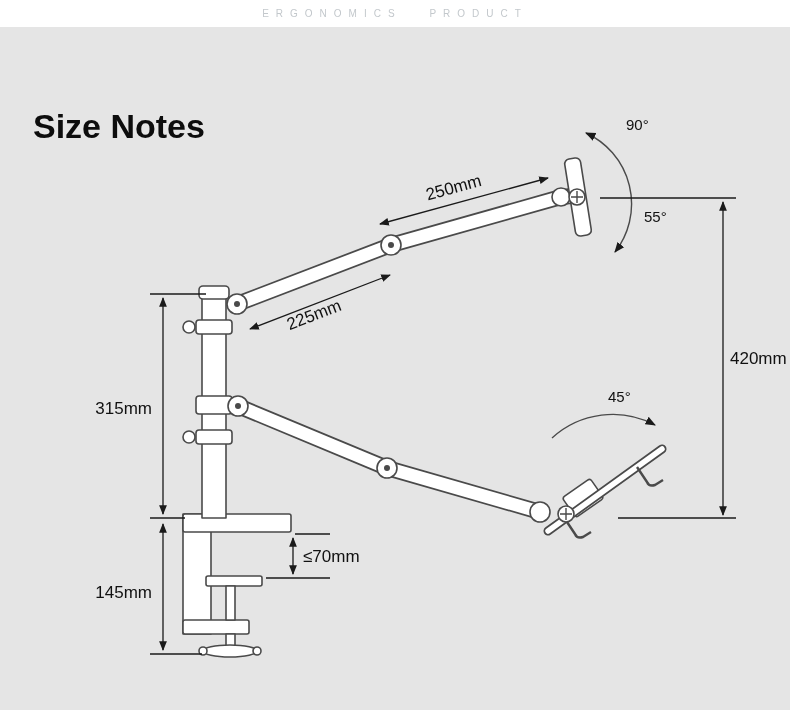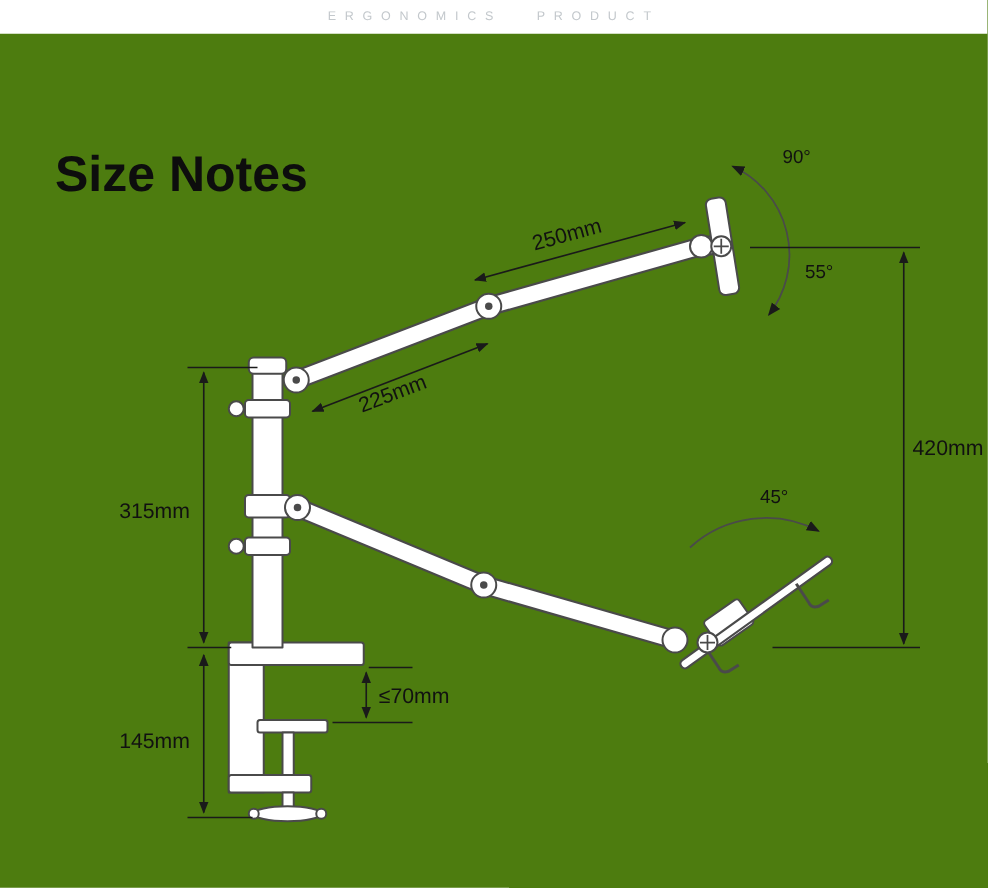--- a/index.html
+++ b/index.html
@@ -3,34 +3,34 @@
 <meta charset="utf-8">
 <style>
   html,body{margin:0;padding:0;}
   body{
     width:790px;height:710px;
     font-family:"Liberation Sans",sans-serif;
     background:#ffffff;
   }
   .page{
     position:relative;width:790px;height:710px;overflow:hidden;
-    background:#4d7c0f;
+    background:#e5e5e5;
   }
   .topbar{
     position:absolute;top:0;left:0;width:790px;height:27px;
     background:#ffffff;
     display:flex;align-items:center;justify-content:center;
   }
   .topbar span{
     font-size:10px;color:#c3c8cc;letter-spacing:7px;word-spacing:18px;
     font-weight:400;white-space:nowrap;
   }
   .title{
-    position:absolute;left:28px;top:102px;margin:16px;
-    font-size:40px;font-weight:700;color:#0d0d0d;letter-spacing:0;
+    position:absolute;left:28px;top:102px;margin:5px;
+    font-size:34px;font-weight:700;color:#0d0d0d;letter-spacing:0;
   }
   svg.diagram{position:absolute;left:0;top:0;}
   svg text{
     font-family:"Liberation Sans",sans-serif;
     fill:#111111;
   }
   .dim-label{font-size:17px;}
   .angle-label{font-size:15px;}
 </style>
 </head>

